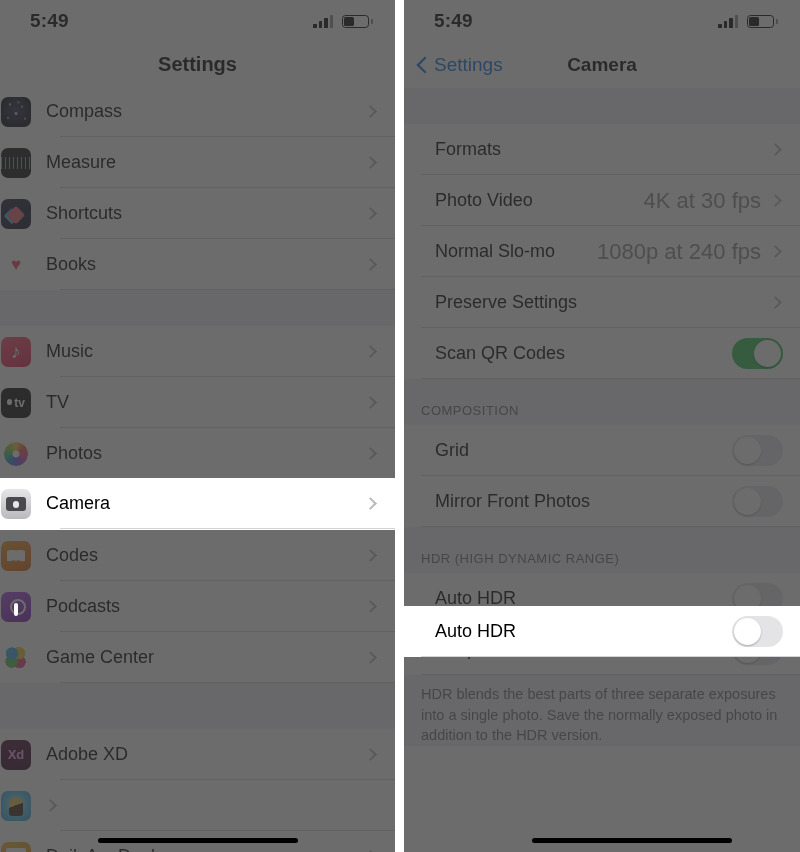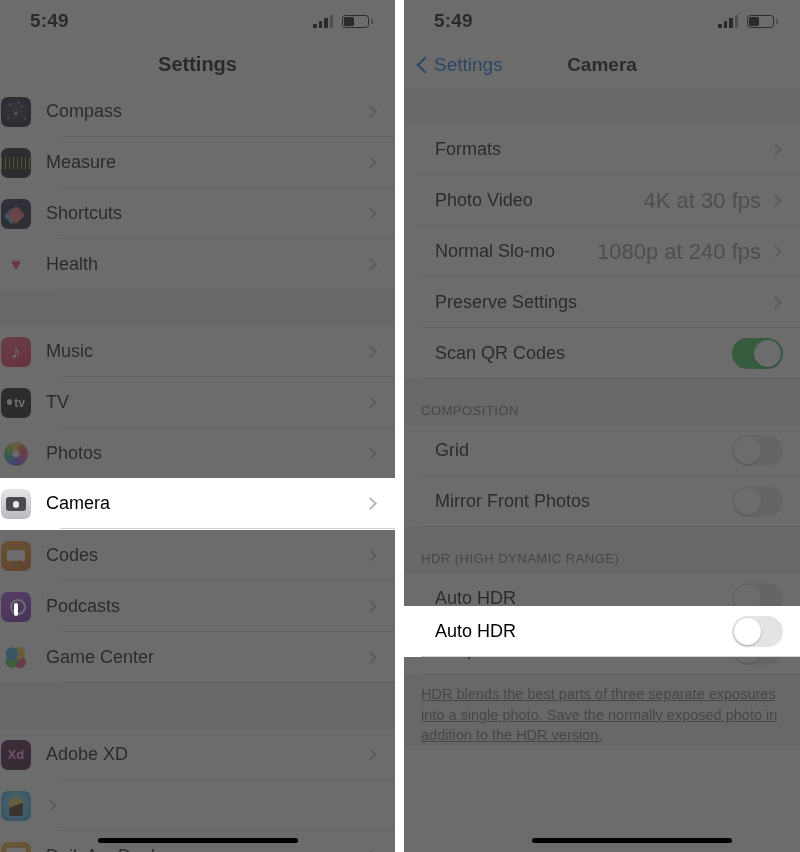--- a/index.html
+++ b/index.html
@@ -162,21 +162,20 @@
     background: #efeff4;
     height: 46px;
     display: flex; align-items: flex-end;
   }
   .footnote {
     font-size: 14.5px;
     line-height: 1.42;
     color: #6d6d72;
     padding: 9px 22px 0 17px;
     background: #efeff4;
-    text-decoration: underline;
   }
 
   
   .switch {
     width: 51px; height: 31px;
     border-radius: 16px;
     position: relative;
     margin-right: 17px;
     flex: 0 0 auto;
     background: #e4e4e6;
@@ -375,21 +374,21 @@
           <div class="row-label">Measure</div>
           <div class="chev"></div>
         </div>
         <div class="row">
           <div class="app-icon ic-shortcuts"></div>
           <div class="row-label">Shortcuts</div>
           <div class="chev"></div>
         </div>
         <div class="row last">
           <div class="app-icon ic-health"></div>
-          <div class="row-label">Health</div>
+          <div class="row-label">Books</div>
           <div class="chev"></div>
         </div>
 
         <div class="group-gap"></div>
 
         <div class="row">
           <div class="app-icon ic-music"></div>
           <div class="row-label">Music</div>
           <div class="chev"></div>
         </div>

